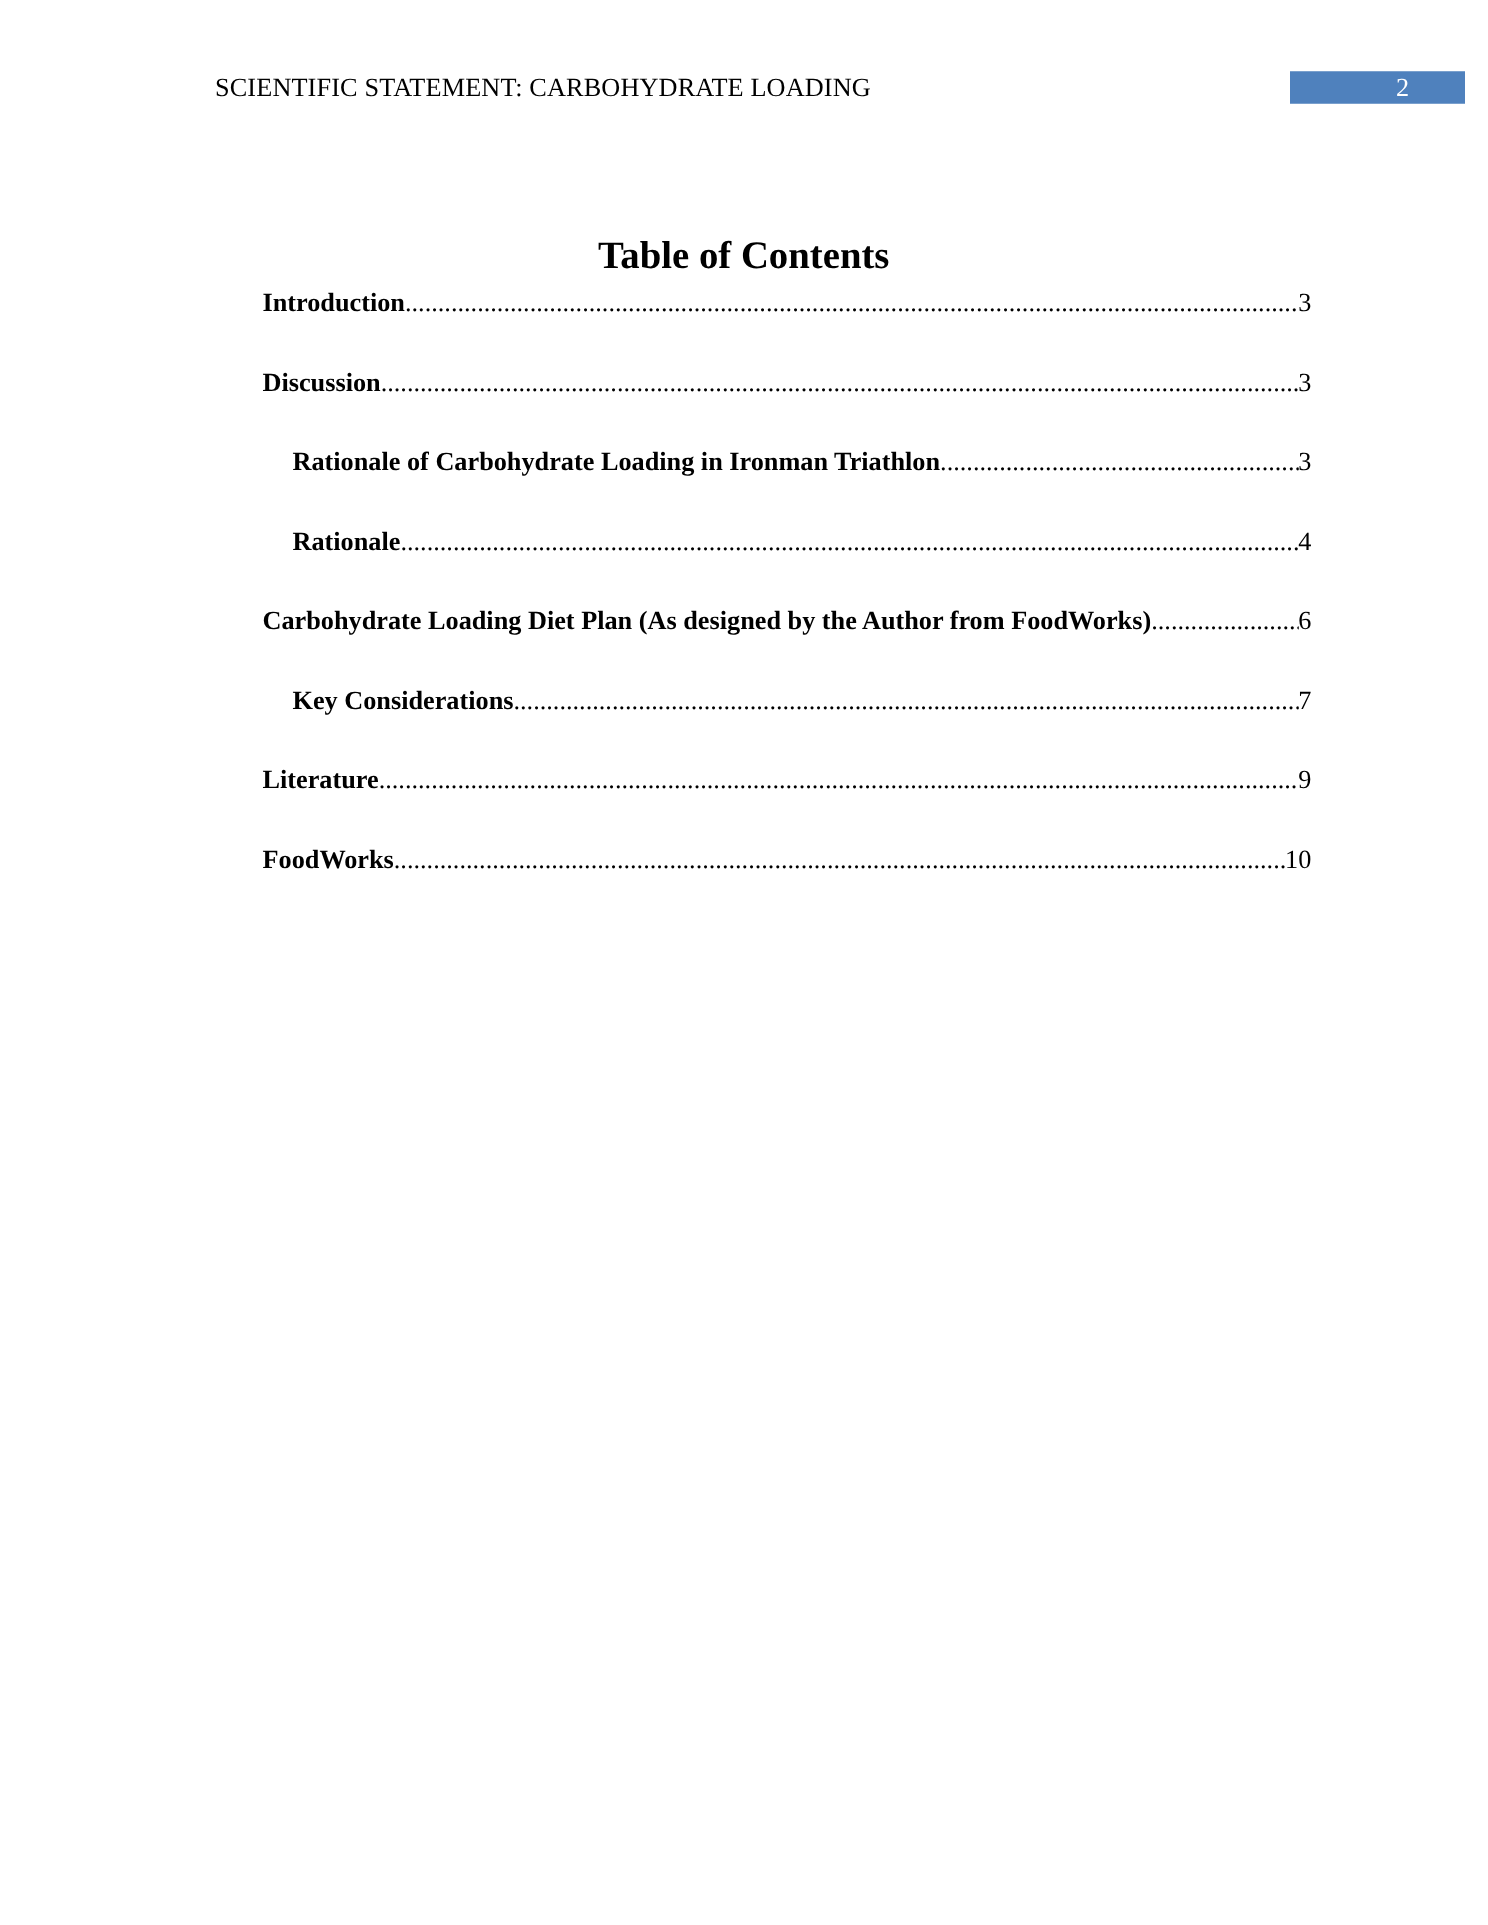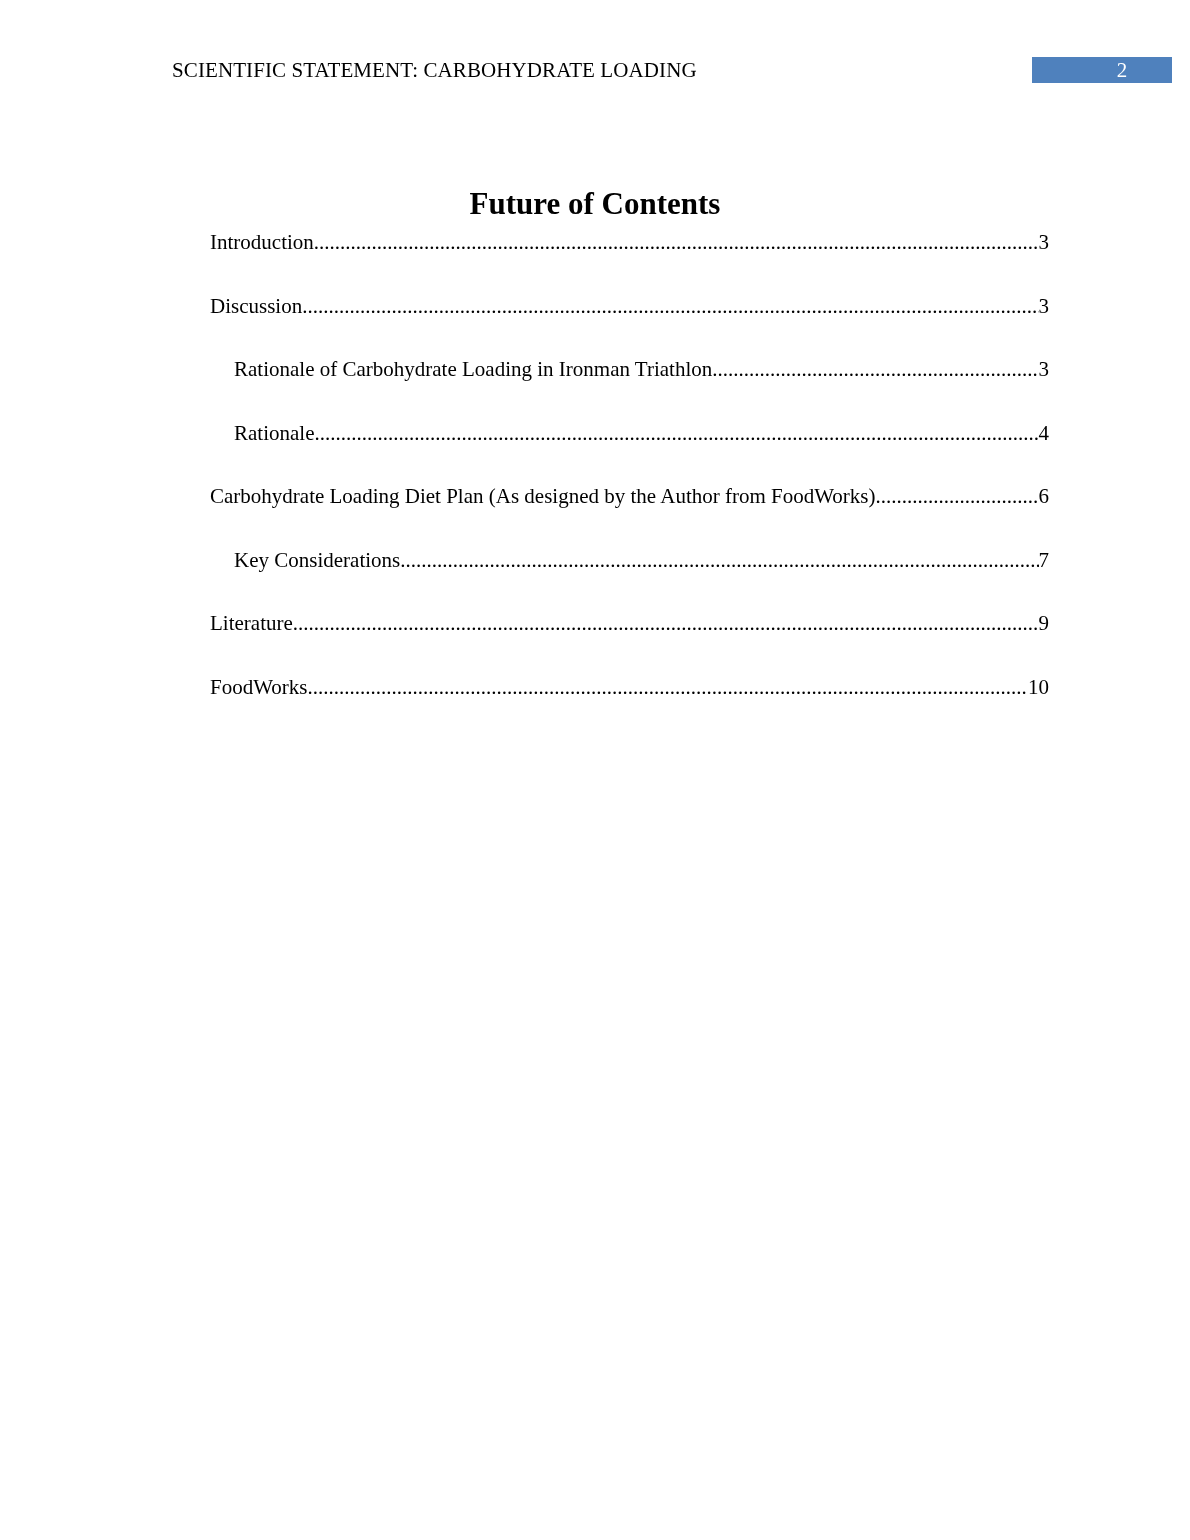--- a/index.html
+++ b/index.html
@@ -7,32 +7,32 @@
          font-family: "Liberation Serif", serif; color: #000; }
   .header-title { position: absolute; left: 172px; top: 58px; font-size: 21px; letter-spacing: 0.1px; white-space: nowrap; }
   .page-box { position: absolute; left: 1032px; top: 57px; width: 140px; height: 26px; background: #4f81bd;
               color: #fff; font-size: 21px; text-align: center; line-height: 26px; }
   .page-box span { position: relative; left: 20px; }
   .toc-title { position: absolute; left: 0; width: 1190px; top: 186px; text-align: center;
                font-weight: bold; font-size: 31px; }
   .toc { position: absolute; left: 210px; top: 228px; width: 839px; }
   .toc-entry { position: relative; height: 63.5px; font-size: 21px; line-height: 28px; display: flex; align-items: baseline; overflow: hidden; white-space: nowrap; }
   .toc-entry.lvl2 { padding-left: 24px; }
-  .toc-entry .label { flex: 0 0 auto; }
+  .toc-entry .label { flex: 0 0 auto; font-weight: bold; }
   .toc-entry .leader { flex: 1 1 auto; overflow: hidden; }
   .toc-entry .leader::after { content: "........................................................................................................................................................................................................................................................"; letter-spacing: 0px; }
   .toc-entry .page { flex: 0 0 auto; }
 </style>
 </head>
 <body>
 
 <div class="header-title">SCIENTIFIC STATEMENT: CARBOHYDRATE LOADING</div>
 <div class="page-box"><span>2</span></div>
 
-<div class="toc-title">Future of Contents</div>
+<div class="toc-title">Table of Contents</div>
 
 <div class="toc">
   <div class="toc-entry">
     <span class="label">Introduction</span>
       <span class="leader"></span>
       <span class="page">3</span>
   </div>
   <div class="toc-entry">
     <span class="label">Discussion</span>
       <span class="leader"></span>

